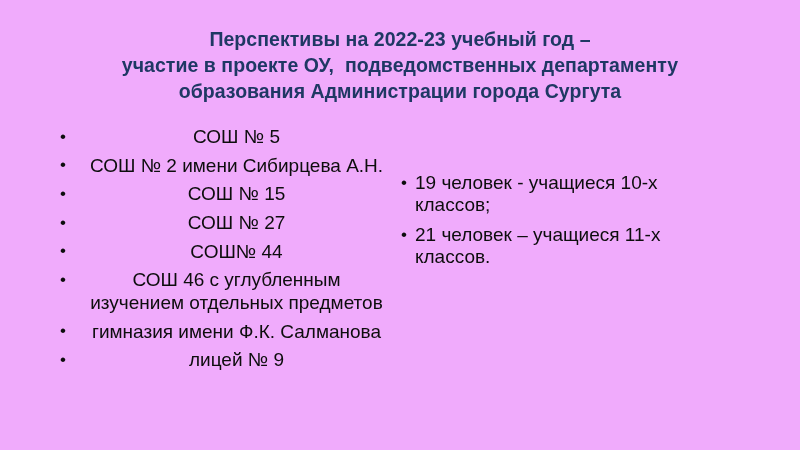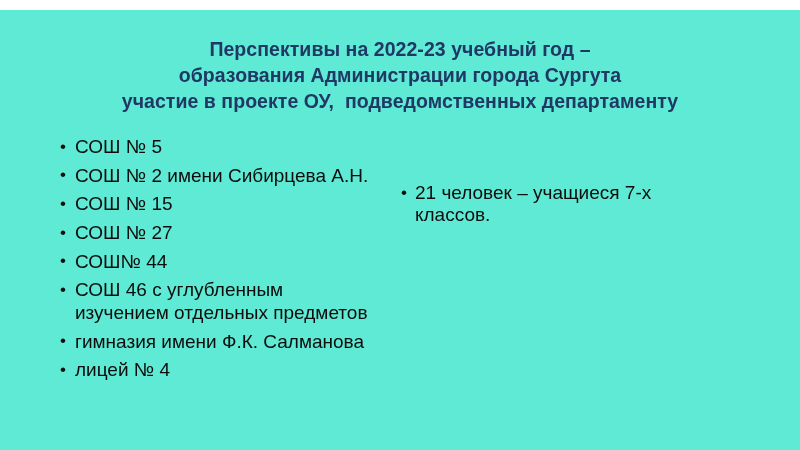--- a/index.html
+++ b/index.html
@@ -12,22 +12,21 @@
     background: #ffffff;
     font-family: "Liberation Sans", "DejaVu Sans", sans-serif;
     overflow: hidden;
     position: relative;
     -webkit-font-smoothing: antialiased;
   }
 
   .slide {
     position: absolute;
     inset: 0;
-    background: #5eead4;
-    margin-top: 10px;
+    background: #f0abfc;
   }
 
   
   .title-block {
     position: absolute;
     left: 60px;
     top: 26px;
     width: 680px;
     text-align: center;
   }
@@ -39,20 +38,21 @@
     white-space: pre;
     letter-spacing: 0.05px;
   }
 
   
   .col-left {
     position: absolute;
     left: 58px;
     top: 126px;
     width: 340px;
+    text-align: center;
   }
   .col-right {
     position: absolute;
     left: 399px;
     top: 172px;
     width: 290px;
   }
 
   ul.bullets {
     list-style: none;
@@ -89,38 +89,40 @@
     top: -0.5px;
   }
 </style>
 </head>
 <body>
 
 <div class="slide">
 
   <div class="title-block">
     <div class="title-line">Перспективы на 2022-23 учебный год –</div>
+    <div class="title-line">участие в проекте ОУ,  подведомственных департаменту</div>
     <div class="title-line">образования Администрации города Сургута</div>
-    <div class="title-line">участие в проекте ОУ,  подведомственных департаменту</div>
   </div>
 
   <div class="col-left">
     <ul class="bullets">
       <li>СОШ № 5</li>
       <li>СОШ № 2 имени Сибирцева А.Н.</li>
       <li>СОШ № 15</li>
       <li>СОШ № 27</li>
       <li>СОШ№ 44</li>
       <li>СОШ 46 с углубленным
 изучением отдельных предметов</li>
       <li>гимназия имени Ф.К. Салманова</li>
-      <li>лицей № 4</li>
+      <li>лицей № 9</li>
     </ul>
   </div>
 
   <div class="col-right">
     <ul class="bullets">
-      <li>21 человек – учащиеся 7-х
+      <li>19 человек  - учащиеся 10-х
+классов;</li>
+      <li>21 человек – учащиеся 11-х
 классов.</li>
     </ul>
   </div>
 
 </div>
 
 </body></html>

